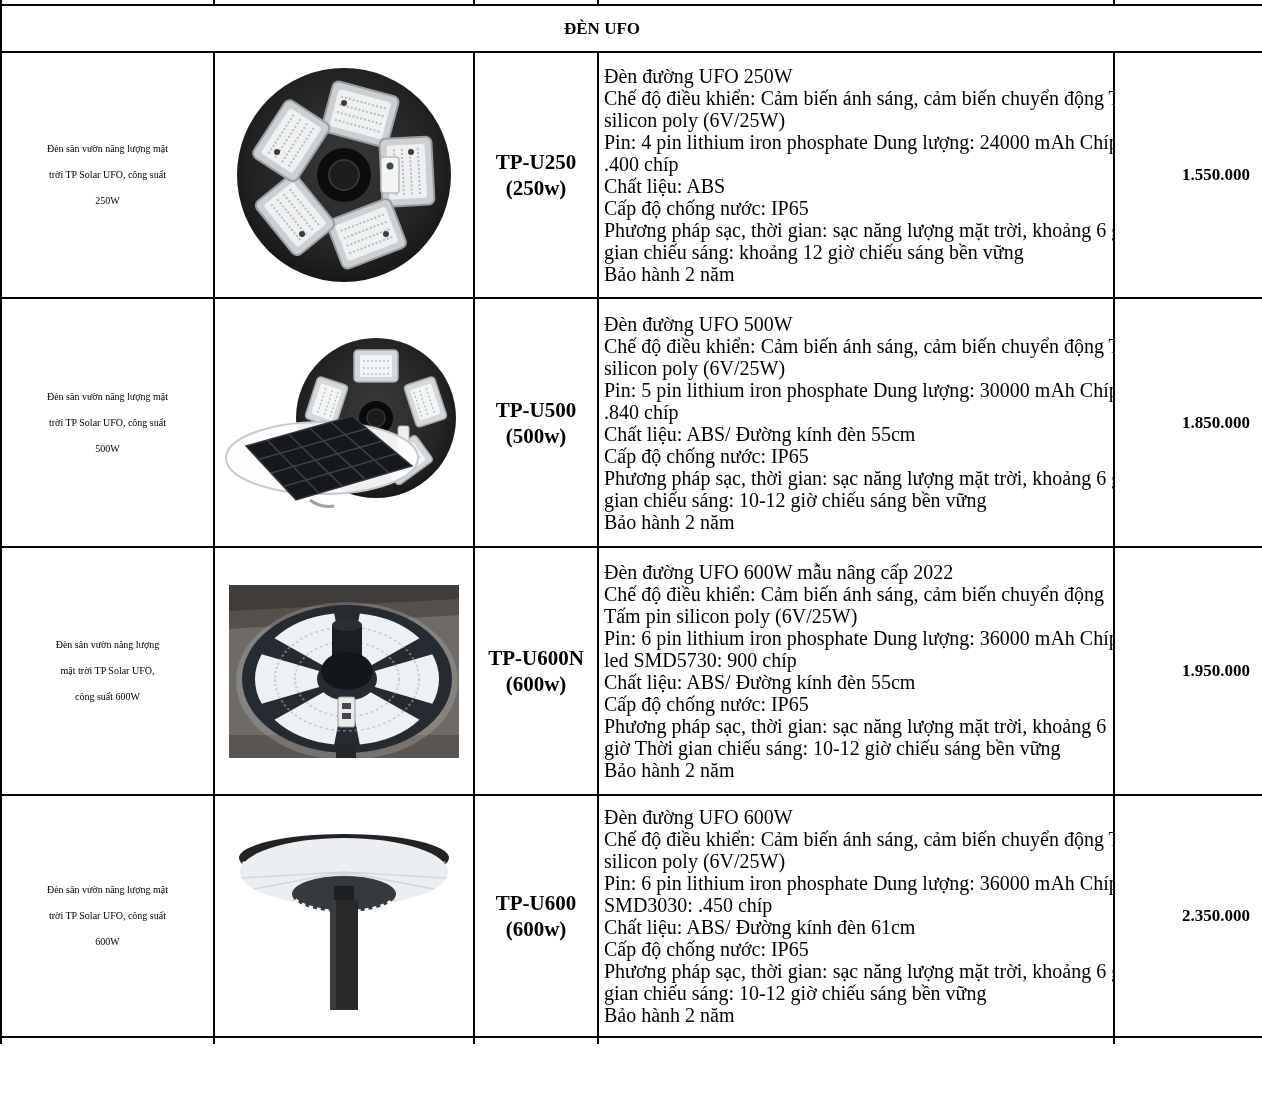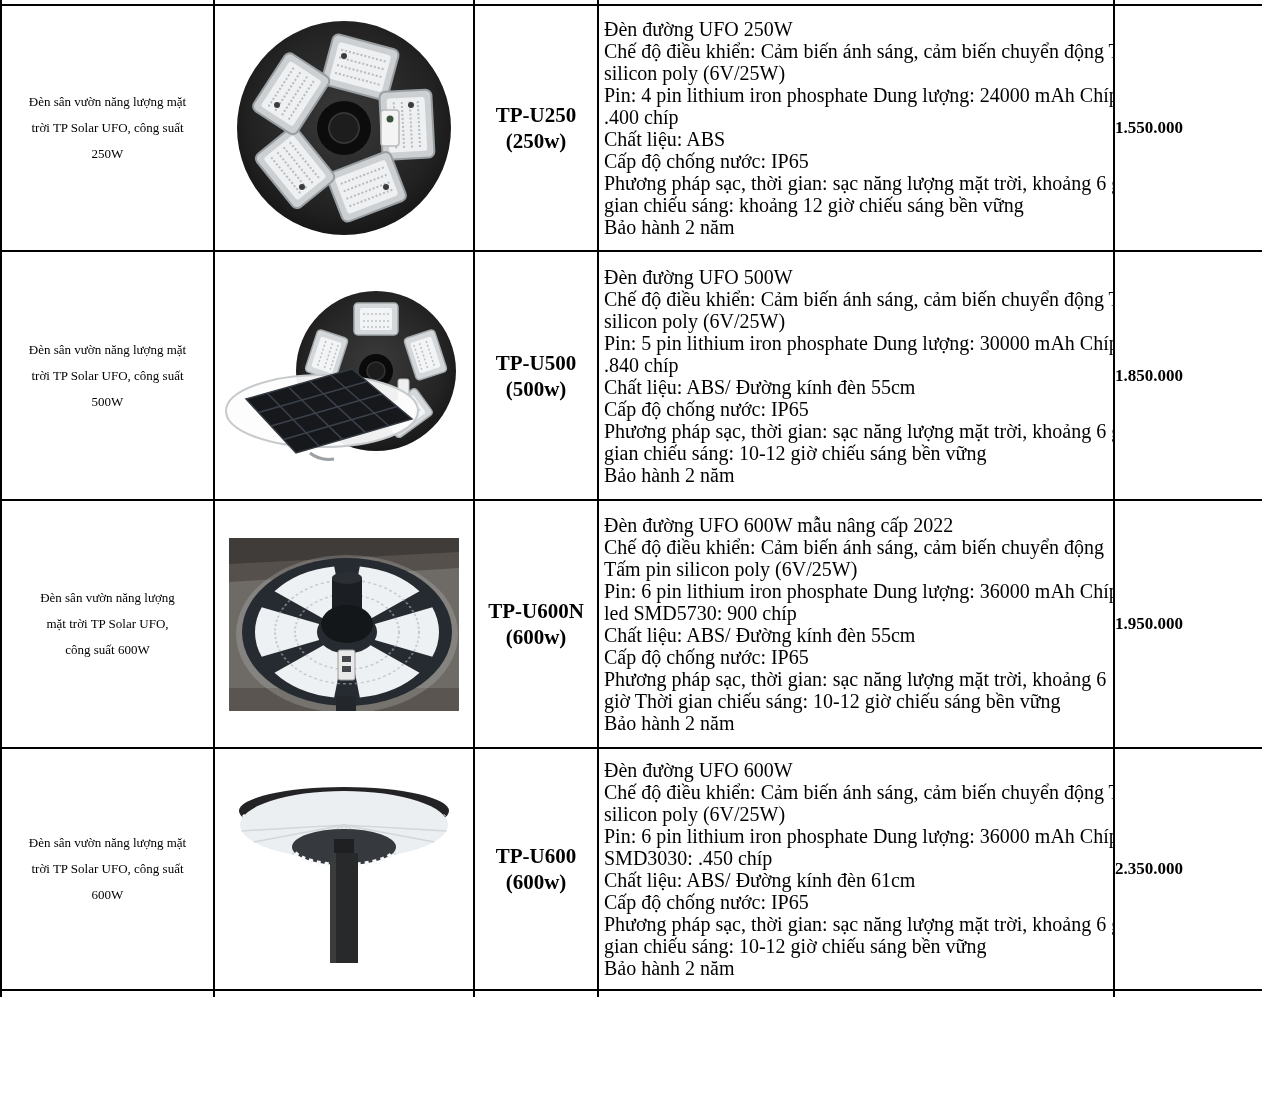--- a/index.html
+++ b/index.html
@@ -7,28 +7,28 @@
   table.price-table{border-collapse:collapse;table-layout:fixed;width:1262px;}
   .price-table td,.price-table th{border:2px solid #000;vertical-align:middle;padding:0;overflow:hidden;}
   tr.sliver-top{height:5px;} tr.sliver-top td{border-top:none;}
   tr.sliver-bottom{height:7px;} tr.sliver-bottom td{border-bottom:none;}
   tr.header-row{height:53px;}
   tr.header-row th{font-size:17px;font-weight:bold;text-align:center;}
   tr.section-row{height:47px;}
   tr.section-row td{font-size:17px;font-weight:bold;text-align:center;padding-right:60px;}
   tr.rh1{height:246px;} tr.rh2{height:249px;} tr.rh3{height:248px;} tr.rh4{height:242px;}
   td.name-cell{text-align:center;}
-  .name-text{white-space:pre;font-size:13px;line-height:26px;text-align:center;}
+  .name-text{white-space:pre;font-size:10px;line-height:26px;text-align:center;}
   td.image-cell{text-align:center;}
   td.image-cell svg{display:block;margin:0 auto;}
   td.code-cell{text-align:center;}
   .code-text{white-space:pre;font-size:21px;font-weight:bold;line-height:26px;text-align:center;}
   td.specs-cell{text-align:left;}
   .specs-text{white-space:pre;font-size:20px;line-height:22px;padding-left:5px;}
-  td.price-cell{}
+  td.price-cell{text-align:right;}
   .price-text{font-size:17px;font-weight:bold;padding-right:12px;}
 </style>
 </head>
 <body>
 
 <table class="price-table">
   <colgroup>
     <col style="width:213px">
       <col style="width:260px">
       <col style="width:124px">
@@ -39,20 +39,23 @@
   <tbody>
       <tr class="sliver-top">
     <td></td>
         <td></td>
         <td></td>
         <td></td>
         <td></td>
   </tr>
 
 
+  <tr class="section-row">
+    <td colspan="5">ĐÈN UFO</td>
+  </tr>
 
   <tr class="rh1">
     <td class="name-cell">
           <div class="name-text">Đèn sân vườn năng lượng mặt
 trời TP Solar UFO, công suất
 250W</div>
         </td>
     <td class="image-cell">
       <svg width="222" height="240" viewBox="0 0 222 240">
         <defs>

